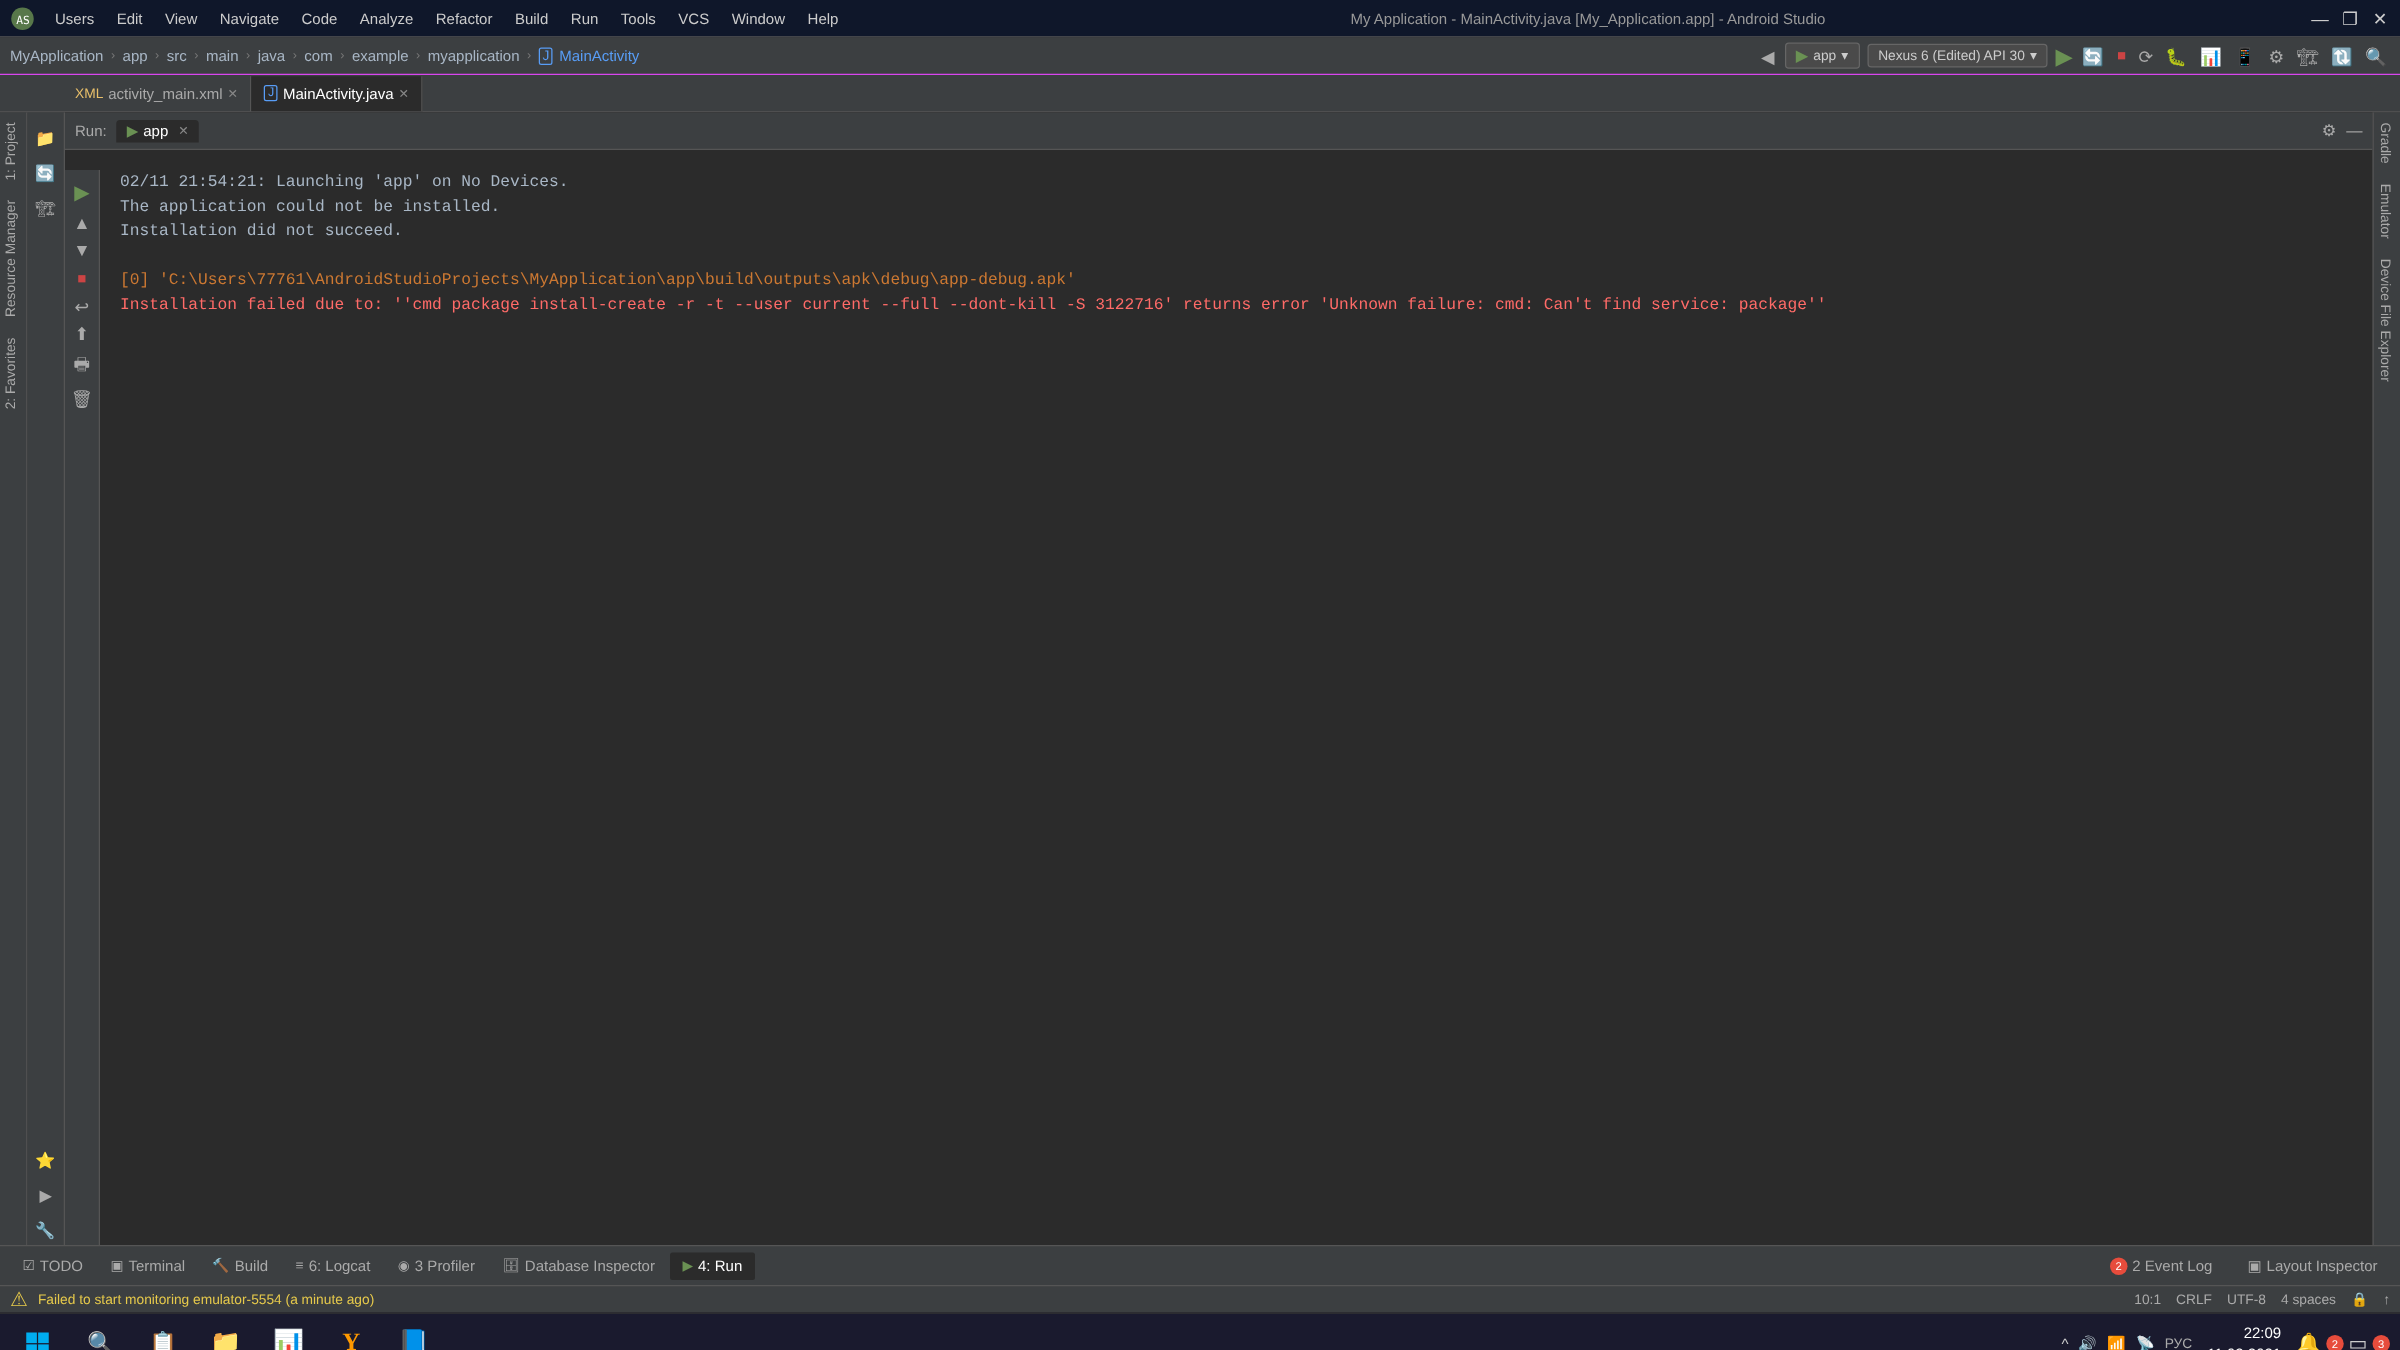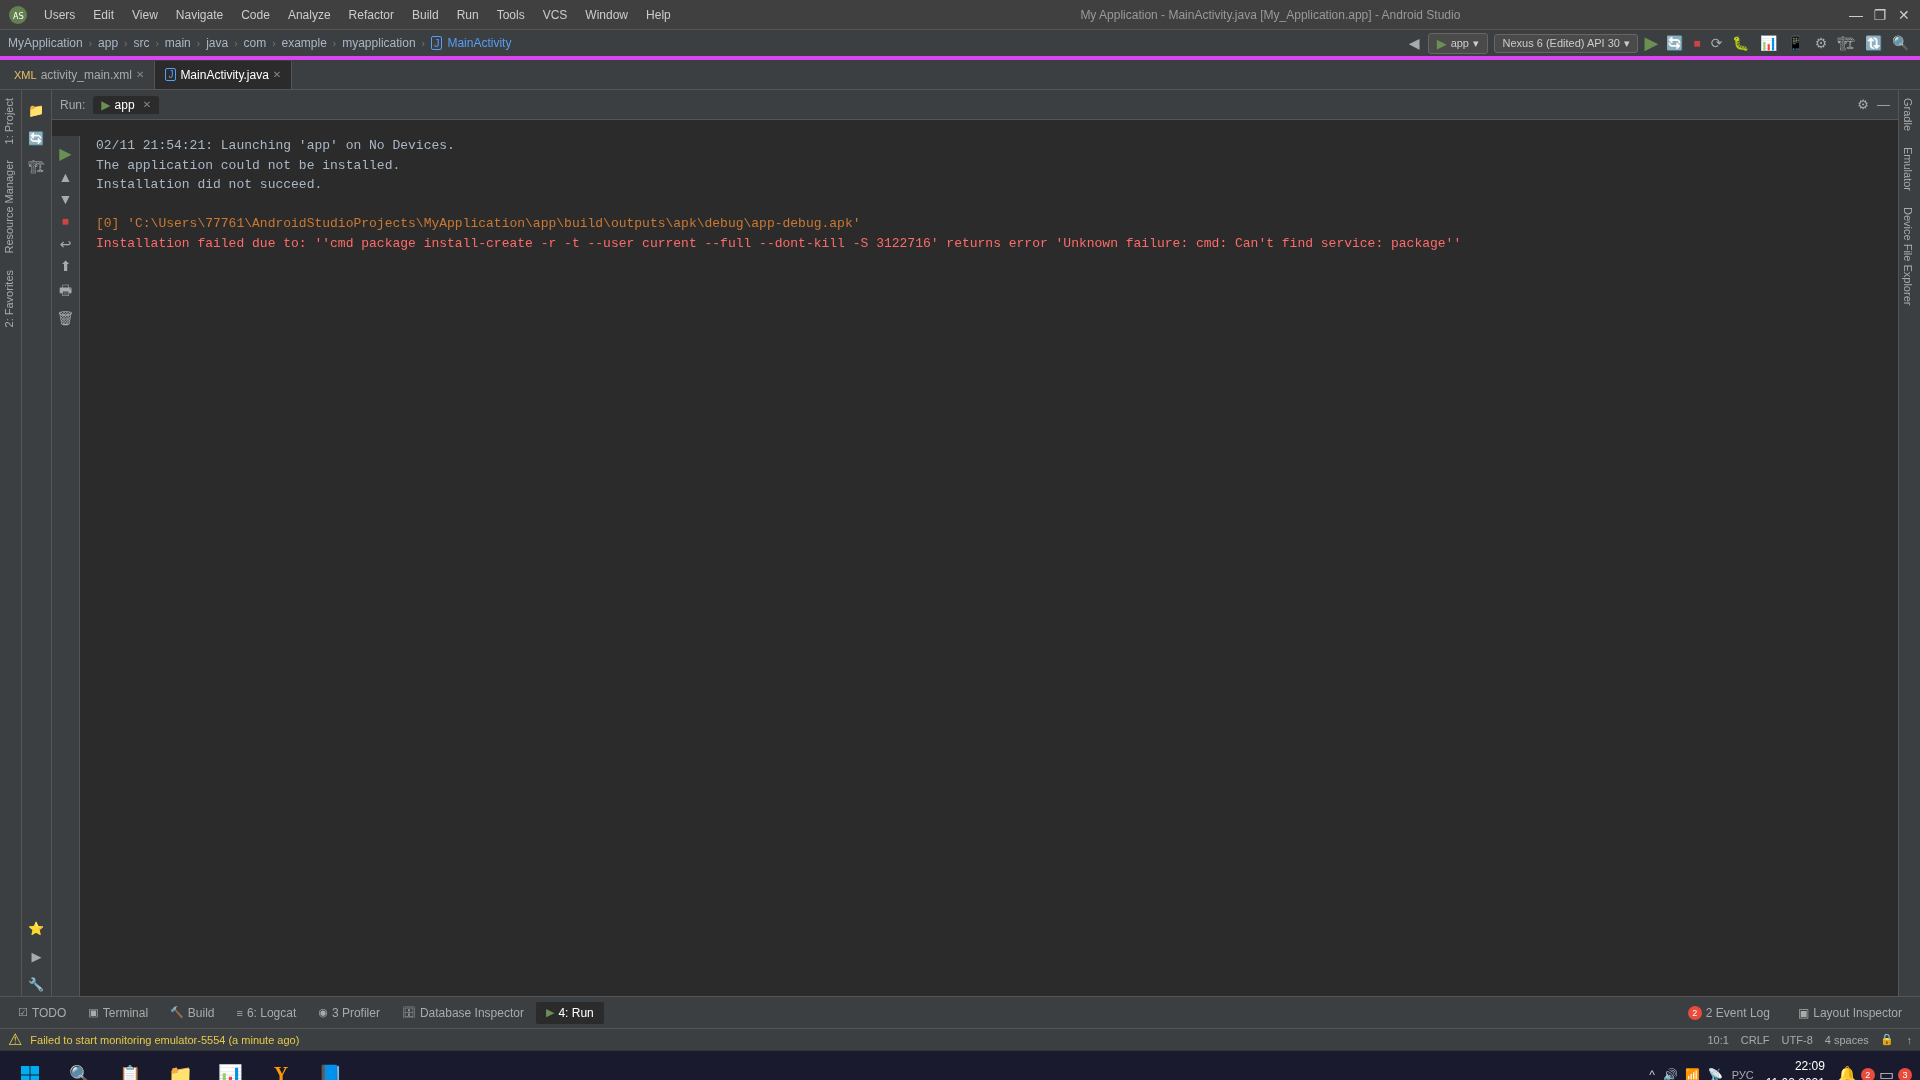--- a/index.html
+++ b/index.html
@@ -8,21 +8,21 @@
       height: 1080px;
       background: #2b2b2b;
       font-family: 'Segoe UI', Arial, sans-serif;
       overflow: hidden;
       color: #a9b7c6;
     }
 
     
     .title-bar {
       height: 30px;
-      background: #404040;
+      background: #0f172a;
       display: flex;
       align-items: center;
       justify-content: space-between;
       padding: 0 8px;
       border-bottom: 1px solid #555;
     }
     .title-bar-left {
       display: flex;
       align-items: center;
       gap: 8px;
@@ -58,21 +58,21 @@
     }
 
     
     .nav-bar {
       height: 30px;
       background: #3c3f41;
       display: flex;
       align-items: center;
       padding: 0 8px;
       gap: 4px;
-      border-bottom: 4px solid #d946ef;
+      border-bottom: 1px solid #d946ef;
     }
     .nav-item {
       font-size: 12px;
       color: #a9b7c6;
       display: flex;
       align-items: center;
       gap: 2px;
     }
     .nav-arrow {
       color: #777;
@@ -129,21 +129,21 @@
       border-right: 1px solid #555;
     }
     .editor-tab.active {
       background: #2b2b2b;
       color: #fff;
     }
     .editor-tab .close-icon {
       font-size: 10px;
       color: #888;
     }
-    .tab-icon-xml { color: #e8bf6a; font-size: 11px; }
+    .tab-icon-xml { color: #e8bf6a; font-size: 11px; margin-left: 46px; }
     .tab-icon-java { color: #589df6; font-size: 11px; }
 
     
     .main-layout {
       display: flex;
       height: calc(1080px - 30px - 30px - 30px - 30px - 32px - 22px);
     }
 
     
     .left-sidebar {

